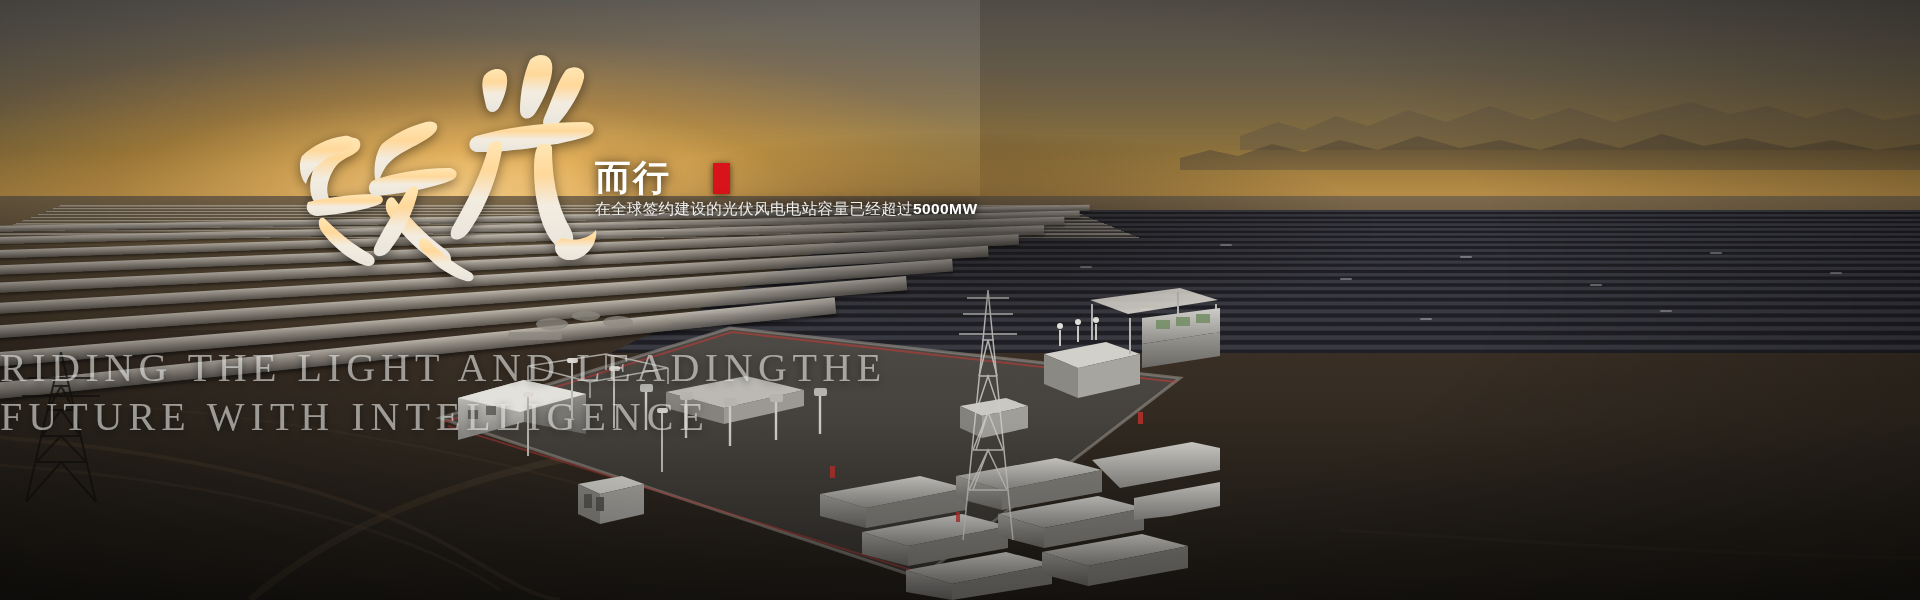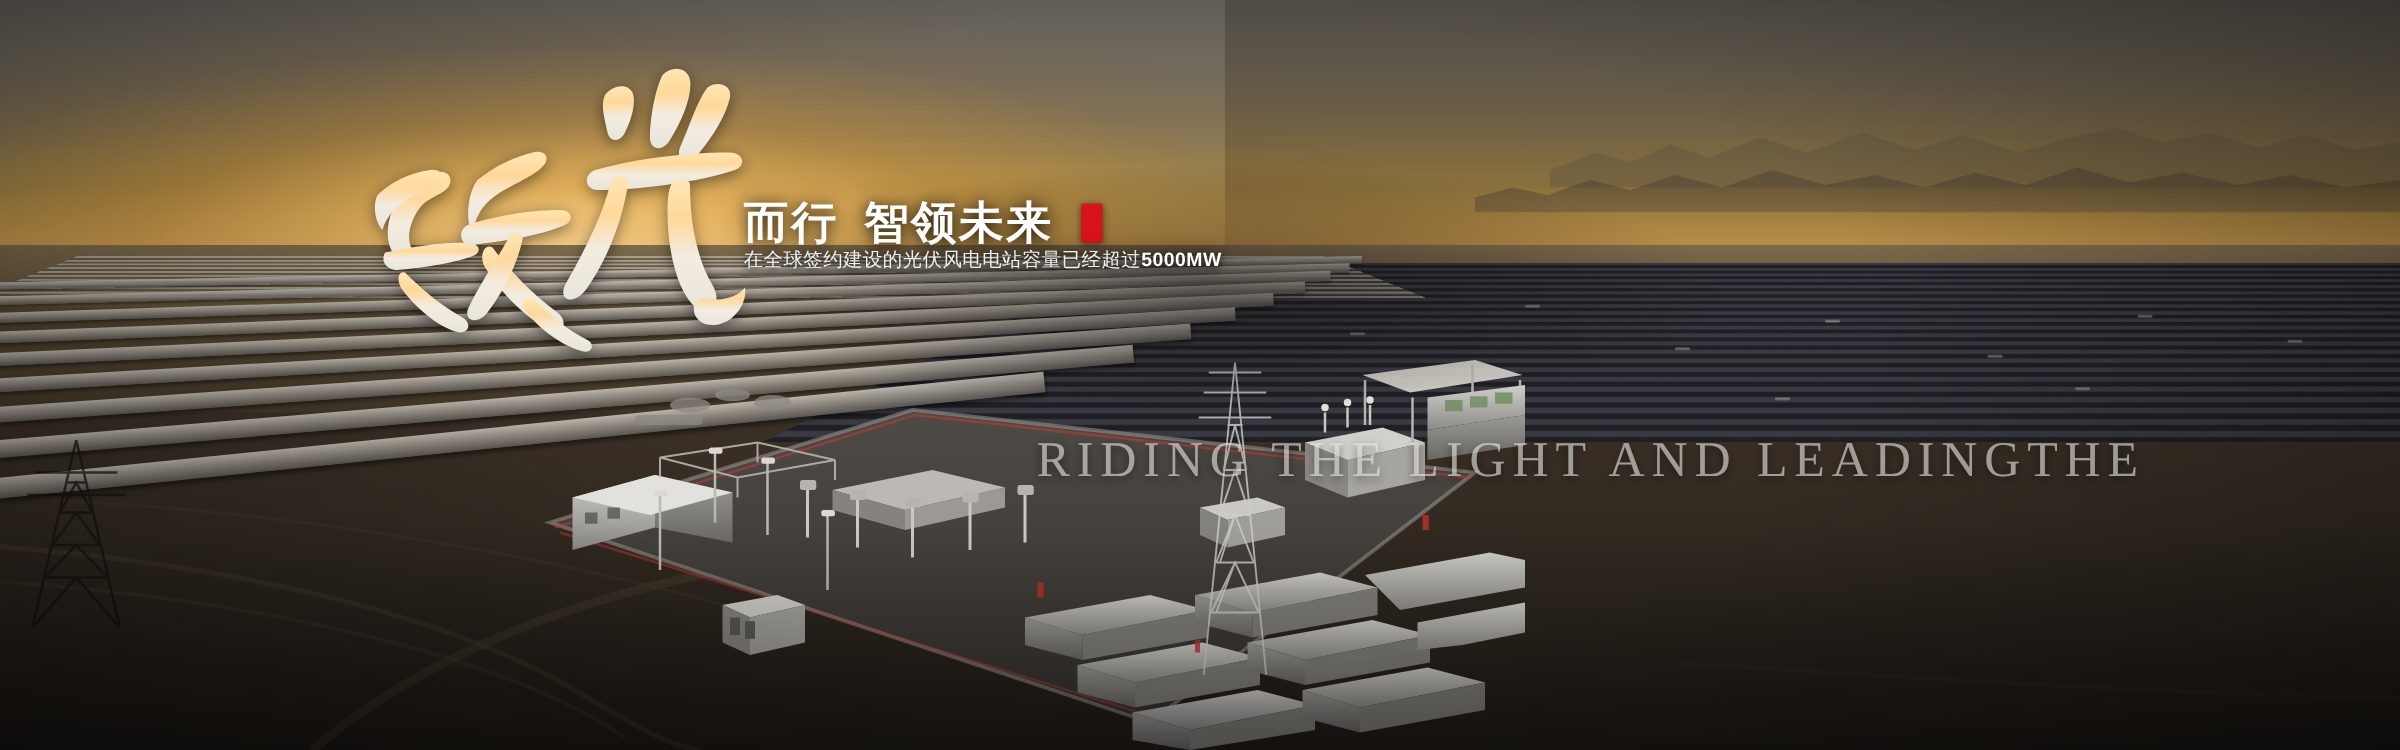--- a/index.html
+++ b/index.html
@@ -142,21 +142,21 @@
     font-size:15.5px; line-height:1.62; color:#f2f0ee;
     letter-spacing:.4px; white-space:nowrap;
     text-shadow:0 1px 6px rgba(0,0,0,.85), 0 0 14px rgba(0,0,0,.6);
   }
   .subline b { font-weight:700; color:#ffffff; }
   .sub2 { margin-top:2px; }
 
   
   .english {
     position:absolute; left:0; top:344px; width:1716px;
-    text-align:right; pointer-events:none;
+    text-align:left; pointer-events:none;
   }
   .en-line {
     font-family:"Liberation Serif","DejaVu Serif",serif;
     font-size:40px; font-weight:400;
     letter-spacing:5.5px;
     color:rgba(236,236,233,.60);
     line-height:1.22;
     text-shadow:0 2px 8px rgba(0,0,0,.45);
     white-space:nowrap;
   }
@@ -453,28 +453,28 @@
                  C170,224 152,210 142,196 C138,189 144,183 150,188 Z"></path>
       </g>
     </svg>
   </div>
 
   <div class="copy">
 
     <div class="headline">
       <span>而行</span>
       <span class="h-gap"></span>
-      <span>智领未来</span>
       <span class="accent-block"></span>
     </div>
 
     <div class="subline">
       <span>在全球签约建设的光伏风电电站容量已经超过</span><b>5000MW</b>
     </div>
 
 
   </div>
 
   <div class="english">
     <div class="en-line">RIDING THE LIGHT AND LEADINGTHE</div>
+    <div class="en-line second">FUTURE WITH INTELLIGENCE</div>
   </div>
 
 </div>
 
 </body></html>

